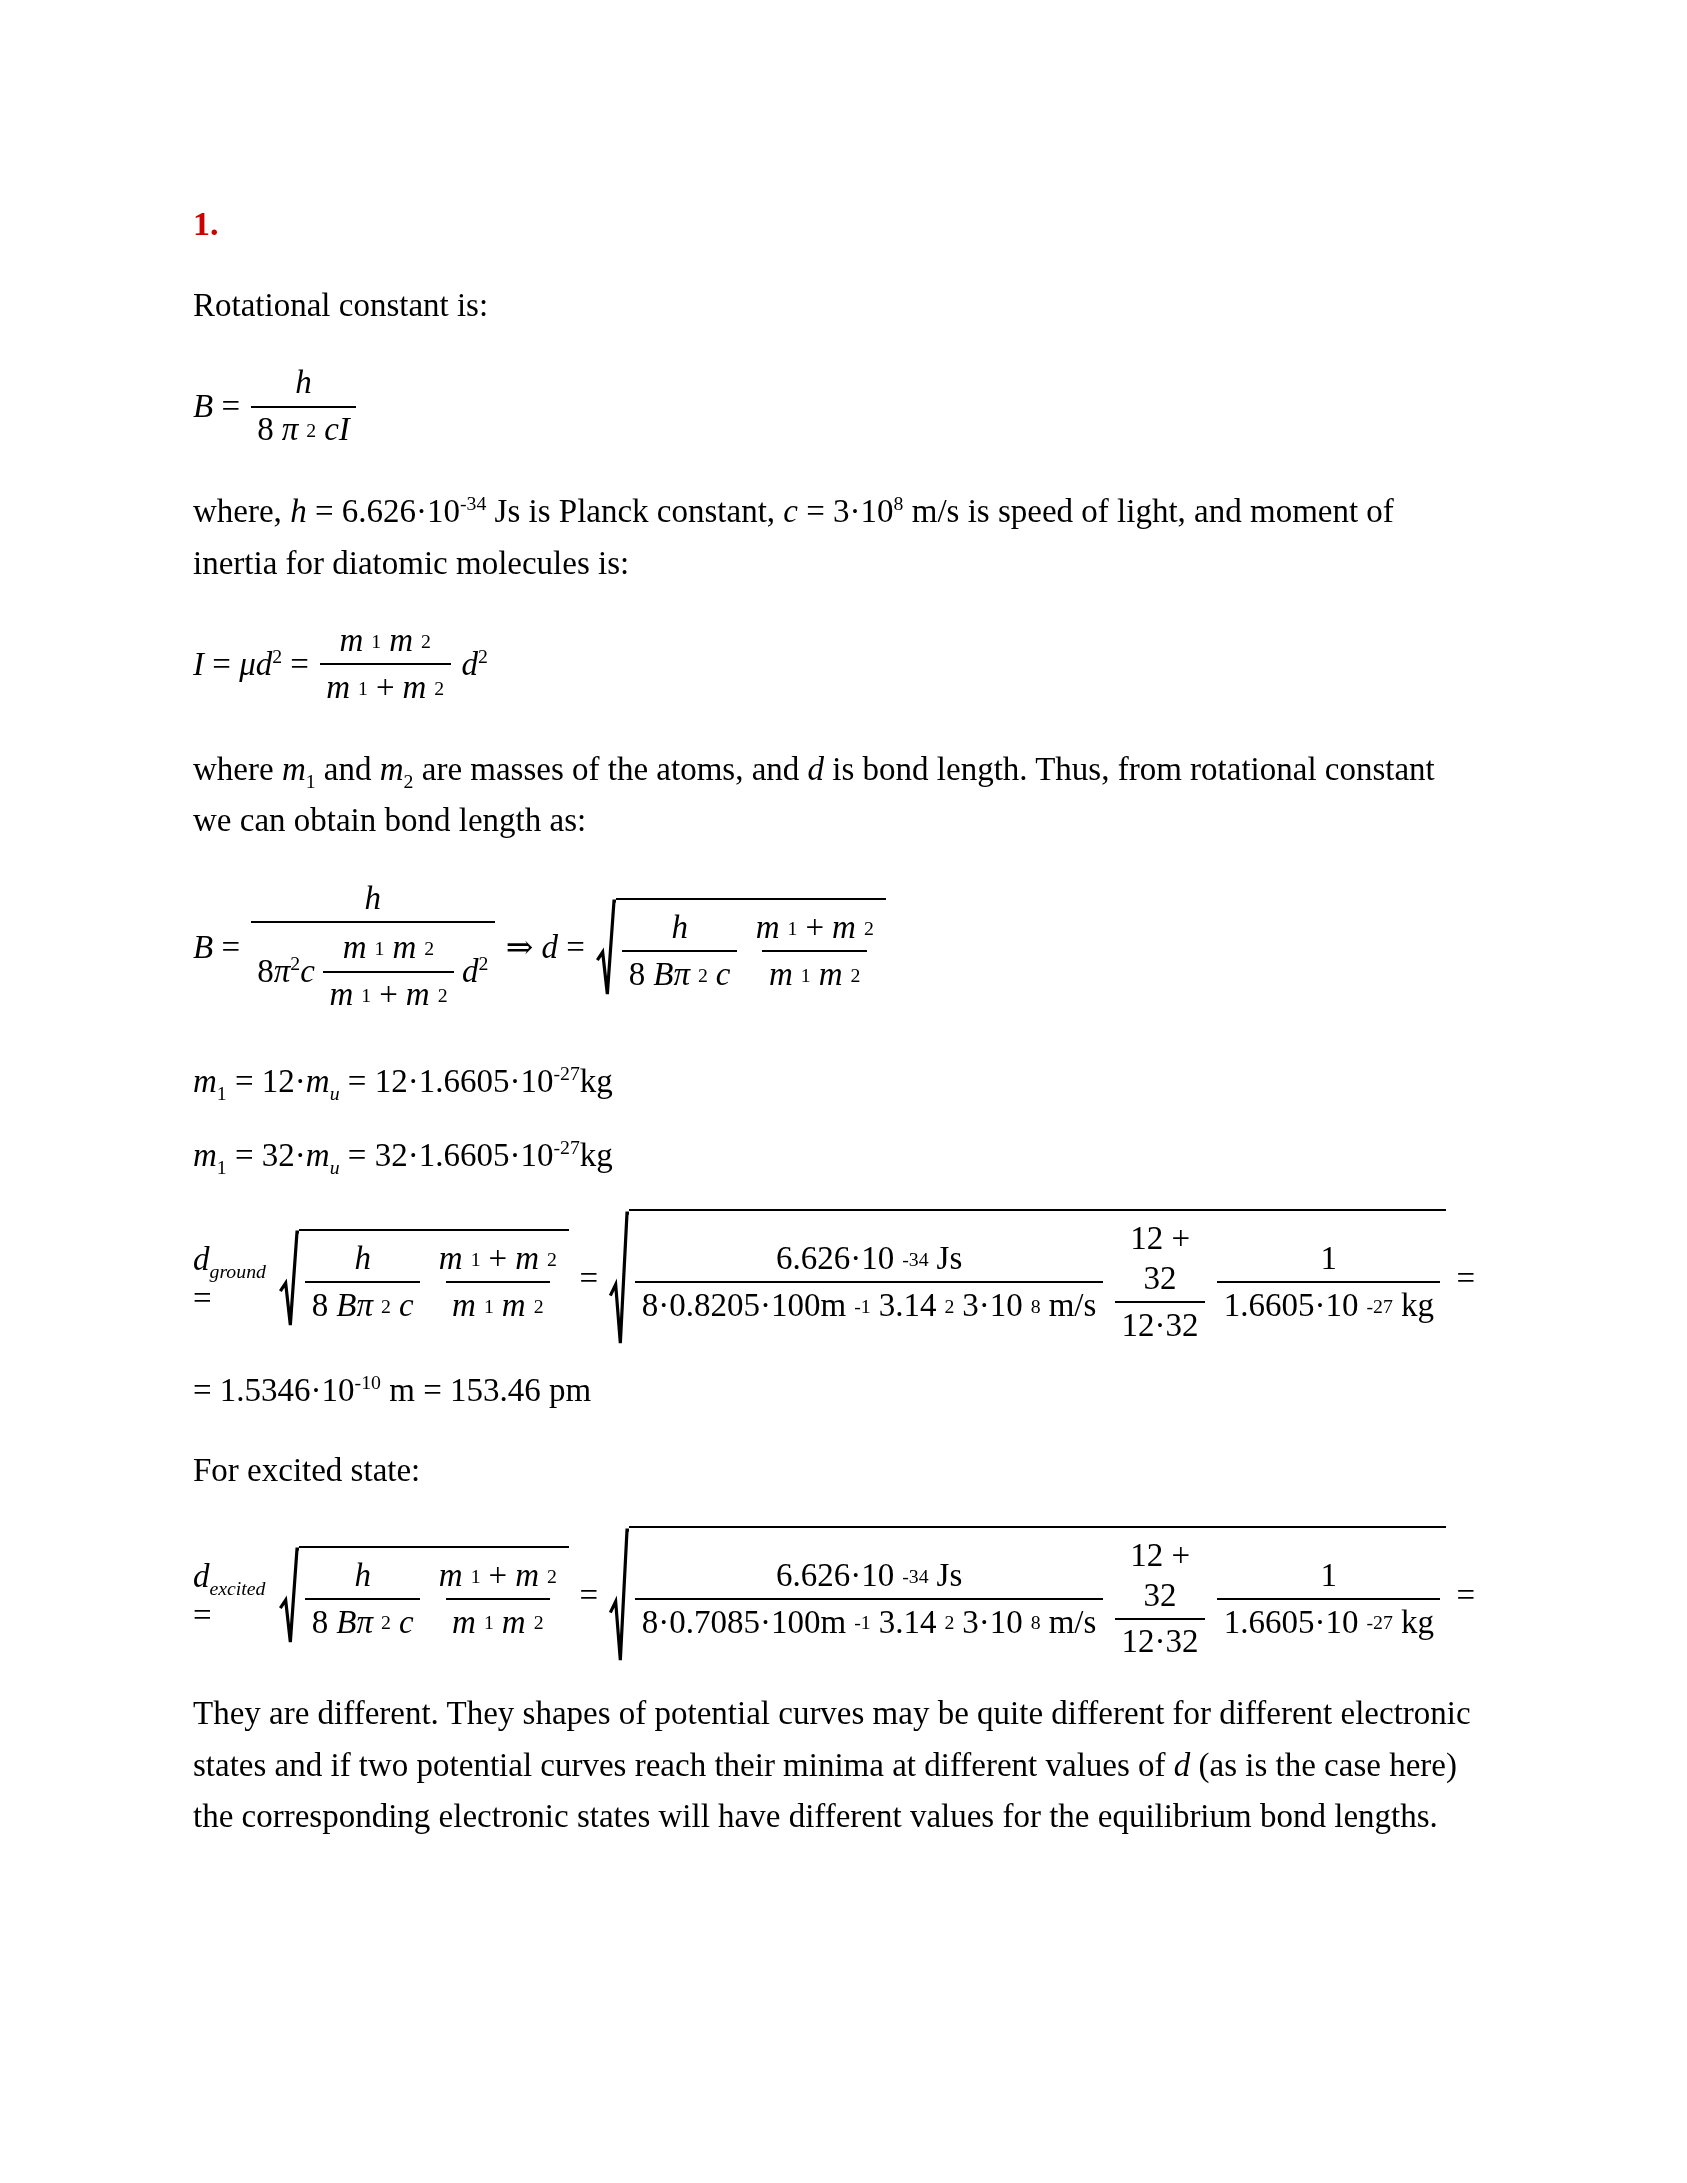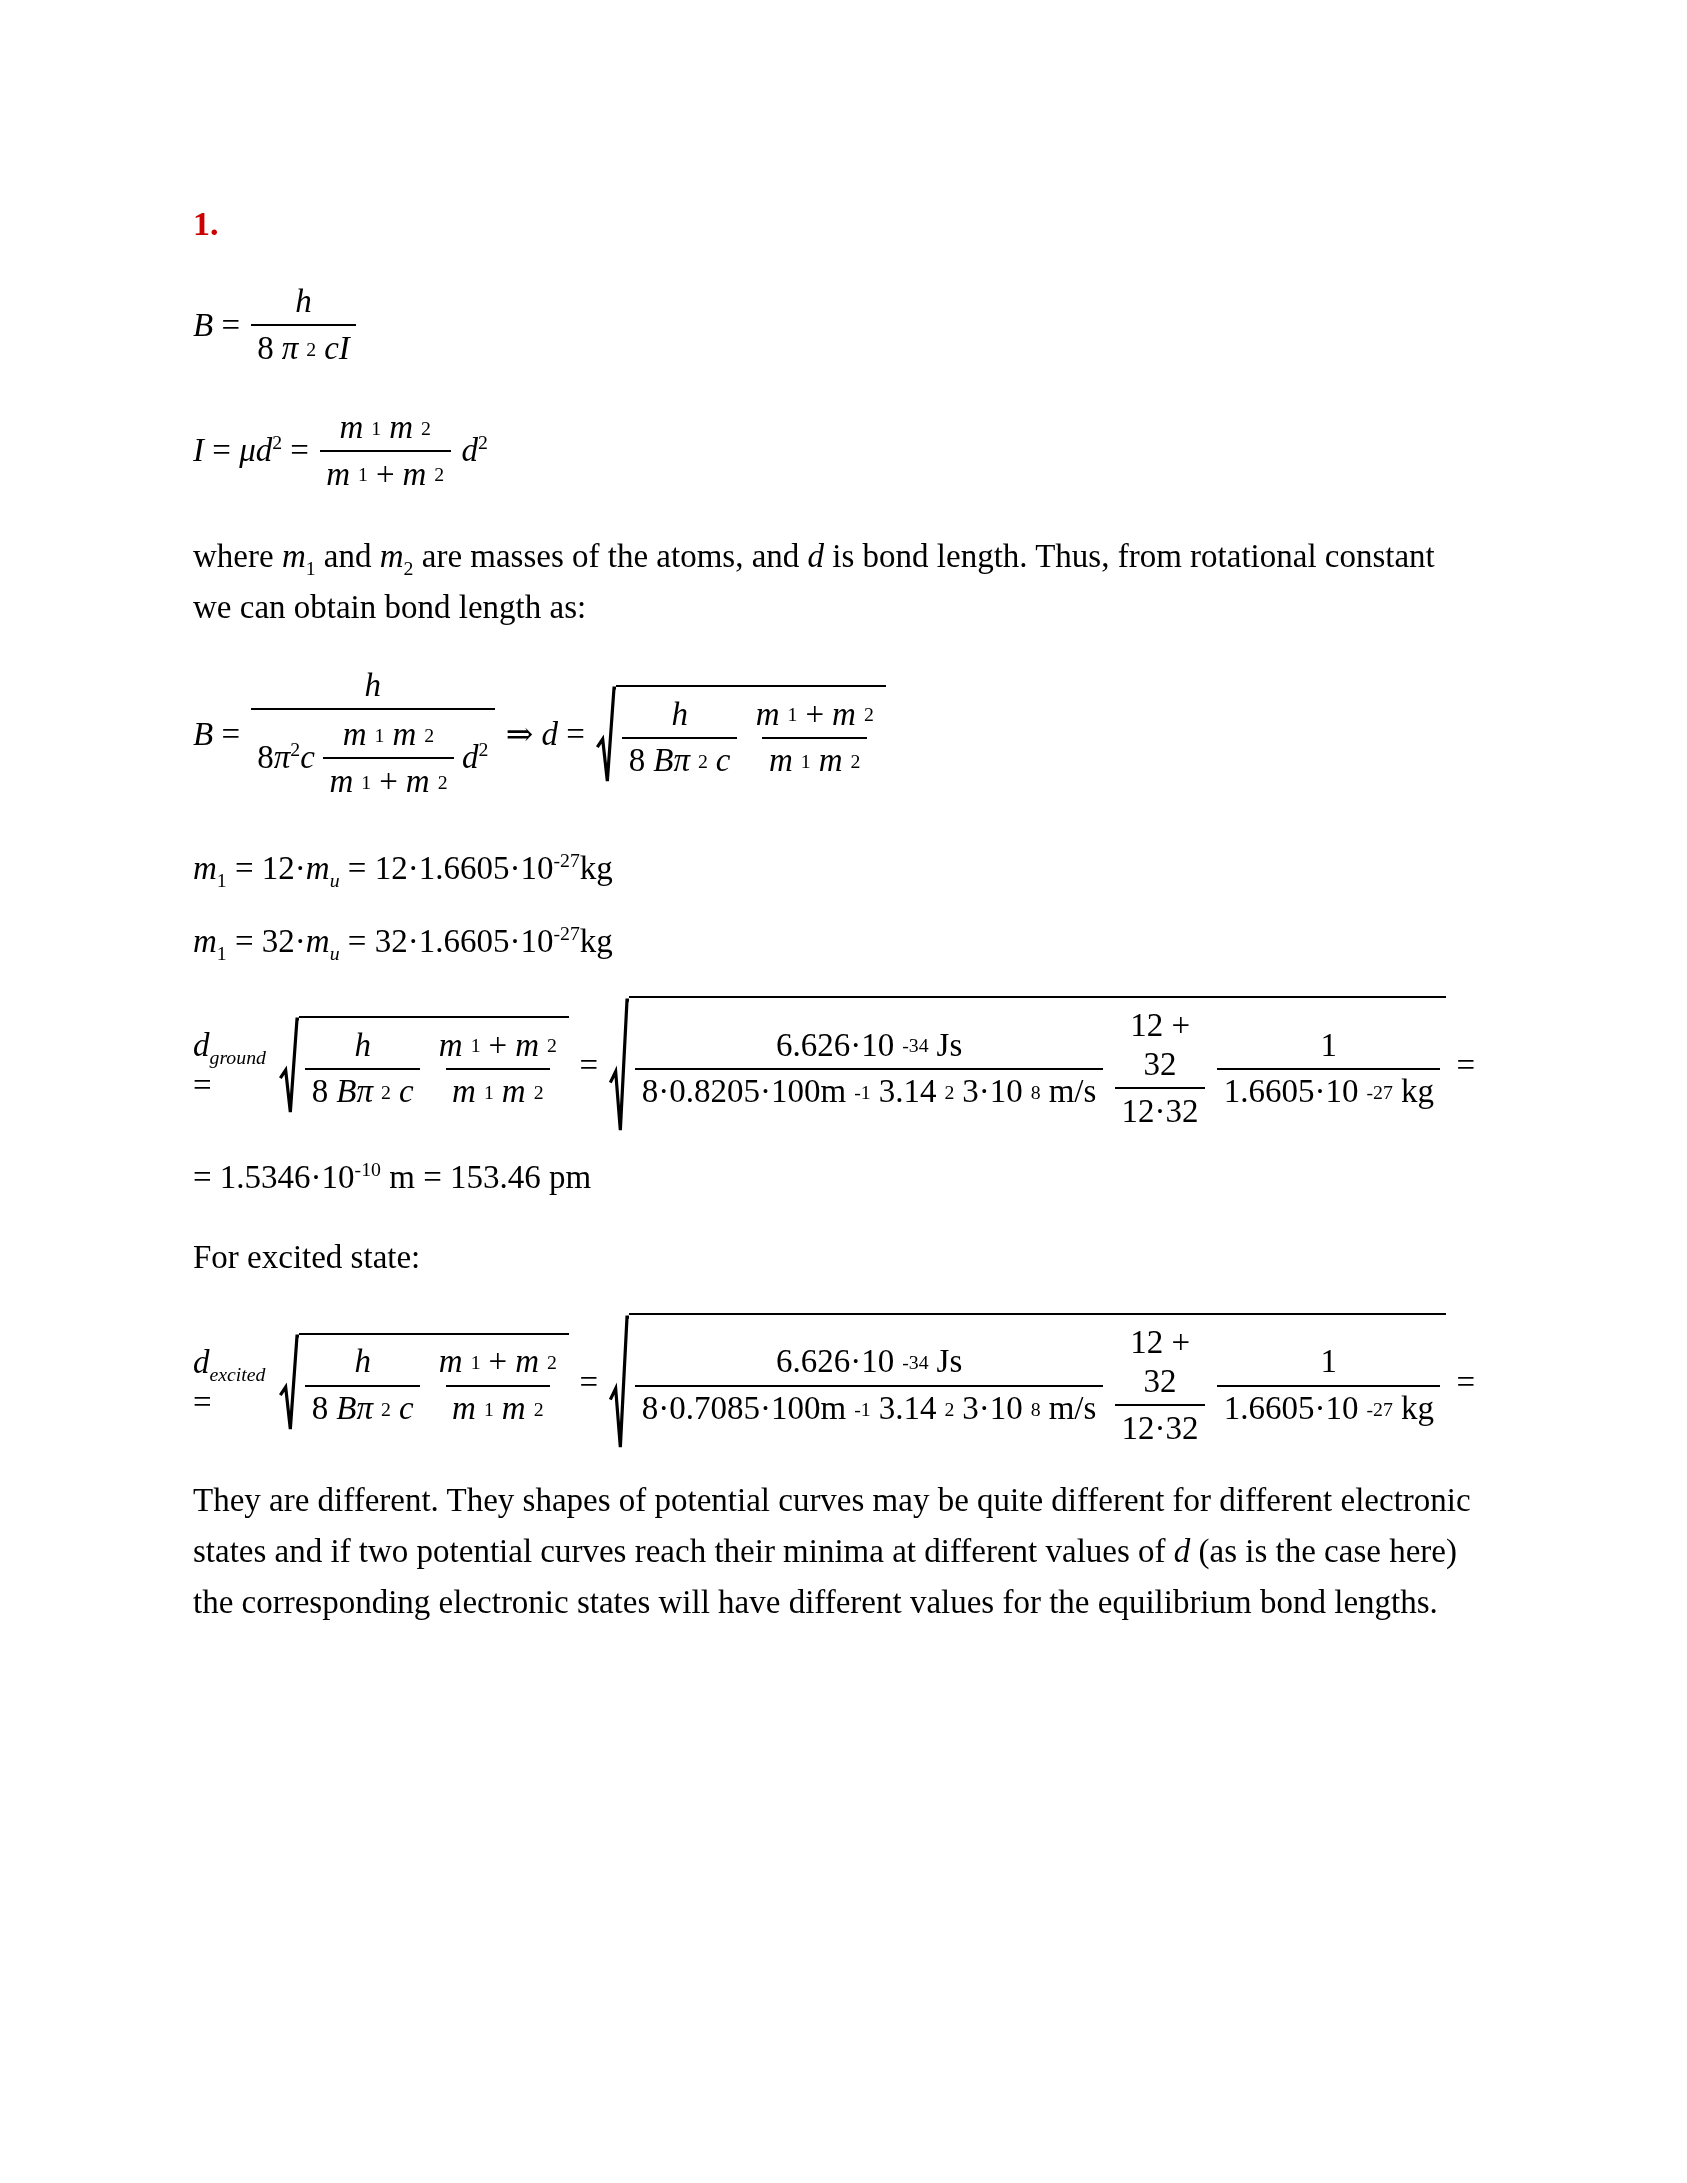--- a/index.html
+++ b/index.html
@@ -29,31 +29,33 @@
   .big { font-size:33px; }
   .result-line { margin-top:12px; }
 </style>
 </head>
 <body>
 
 <div class="page">
 
   <div class="problem-number">1.</div>
 
+  <p class="text mb-sm">Rotational constant is:</p>
 
   <div class="eqline mb-md">
     <span><i>B</i> =</span>
     <span class="frac">
       <span class="num">
           <i>h</i>
         </span>
       <span class="den">8<i>π</i><sup>2</sup><i>cI</i></span>
     </span>
   </div>
 
+  <p class="text mb-sm">where,  <i>h</i> = 6.626·10<sup>-34</sup> Js  is Planck constant,  <i>c</i> = 3·10<sup>8</sup> m/s  is speed of light, and moment of inertia for diatomic molecules is:</p>
 
   <div class="eqline mb-md">
     <span><i>I</i> = <i>μd</i><sup>2</sup> =</span>
     <span class="frac">
       <span class="num">
           <i>m</i>
           <sub>1</sub>
           <i>m</i>
           <sub>2</sub>
         </span>

